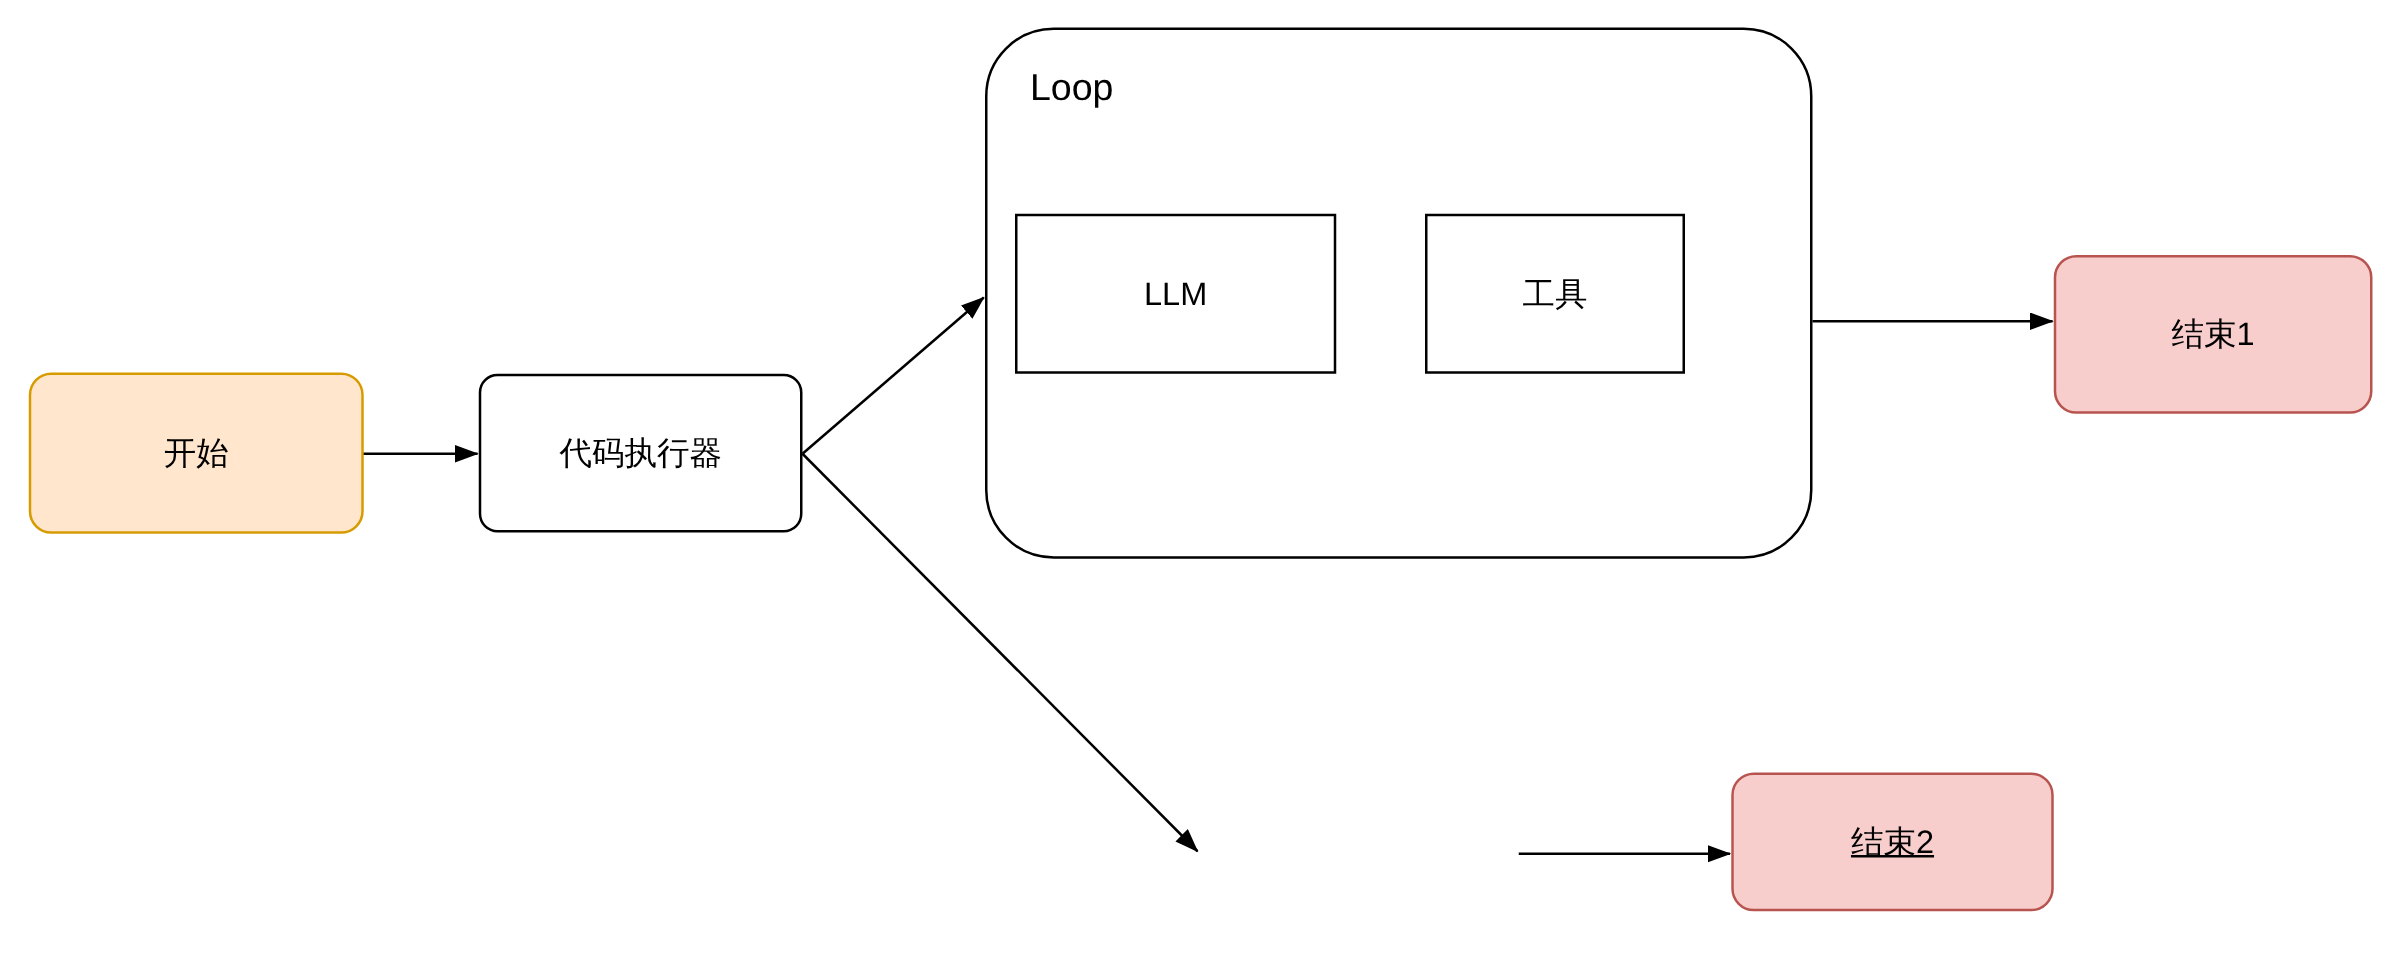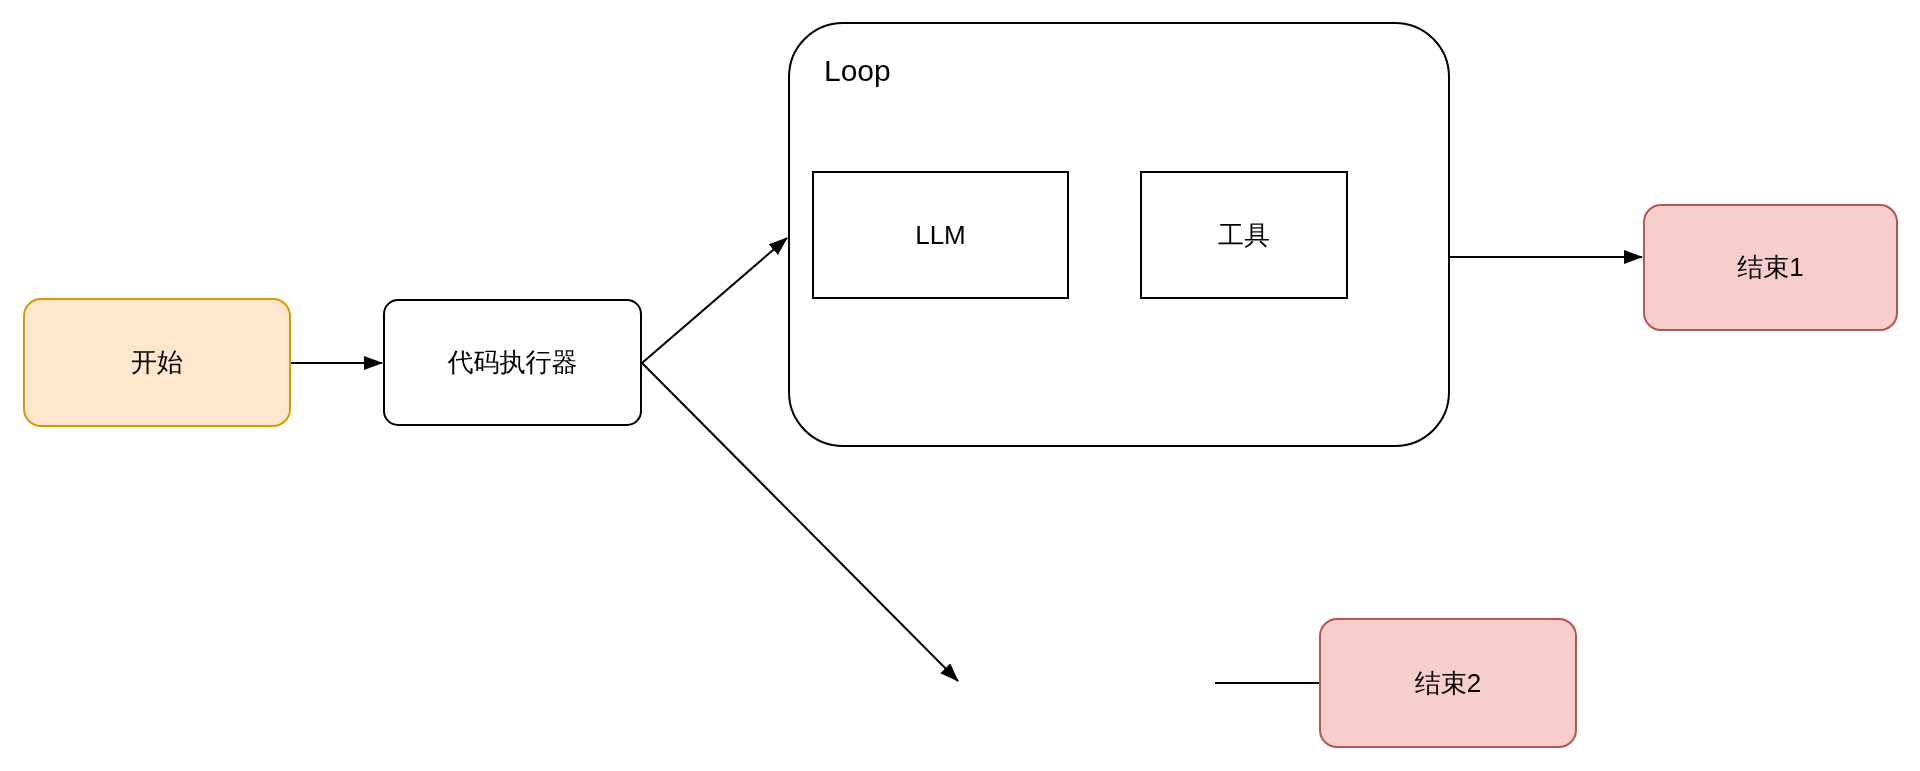--- a/index.html
+++ b/index.html
@@ -75,23 +75,24 @@
   .node-llm  { left: 812px;  top: 171px; width: 257px; height: 128px; }
   .node-tool { left: 1140px; top: 171px; width: 208px; height: 128px; }
   .node-end1 {
     left: 1643px; top: 193px; width: 255px; height: 127px;
     background: var(--end-fill, #F8CECC);
     border-color: var(--end-border, #B85450);
     margin-top: 11px;
   }
   .node-code { left: 961px; top: 619px; width: 254px; height: 128px; }
   .node-end2 {
-    left: 1319px; top: 618px; width: 258px; height: 130px;
+    left: 1385px; top: 618px; width: 258px; height: 111px;
     background: var(--end-fill, #F8CECC);
     border-color: var(--end-border, #B85450);
+    text-decoration: underline;
   }
 </style>
 </head>
 <body>
 
 <div class="canvas">
 
   <svg class="edges" viewBox="0 0 1920 771" xmlns="http://www.w3.org/2000/svg">
     <defs>
       <marker id="arrow" markerUnits="userSpaceOnUse" markerWidth="20" markerHeight="16" refX="18" refY="7" orient="auto">

